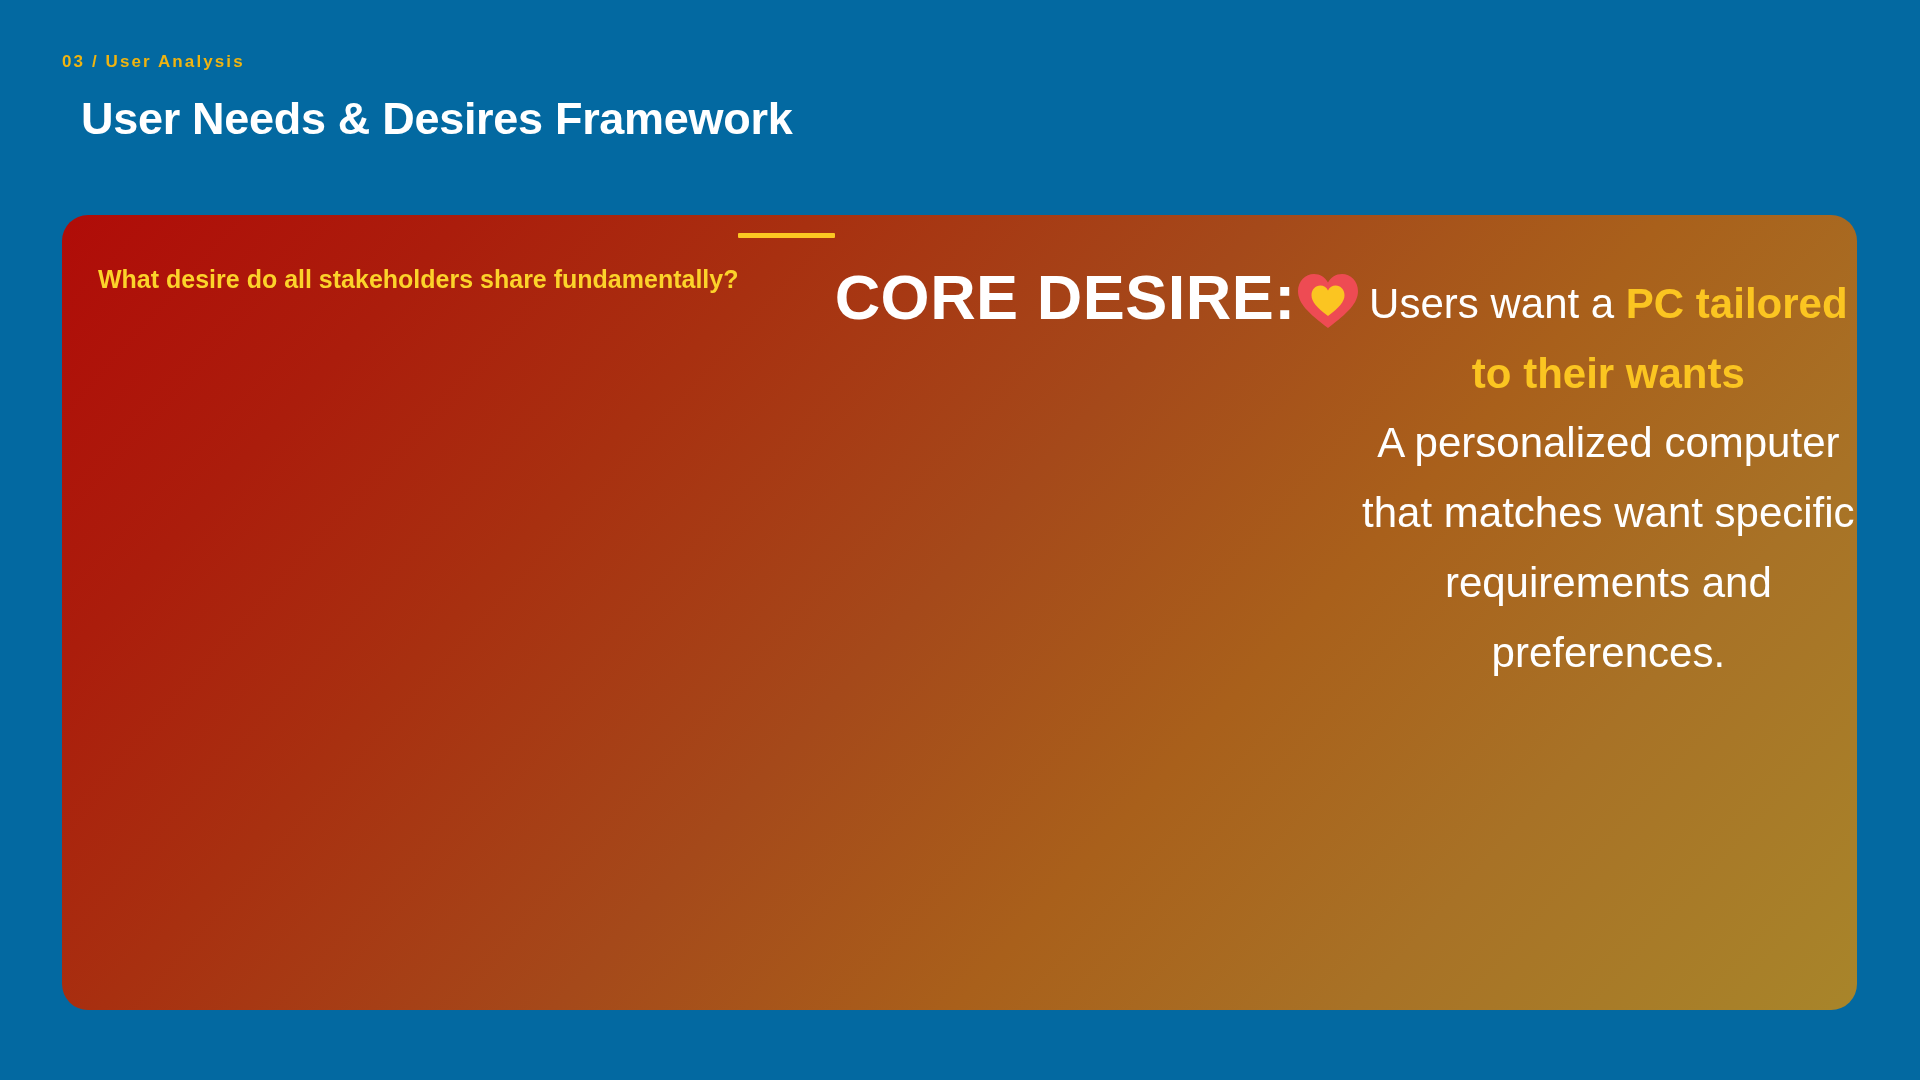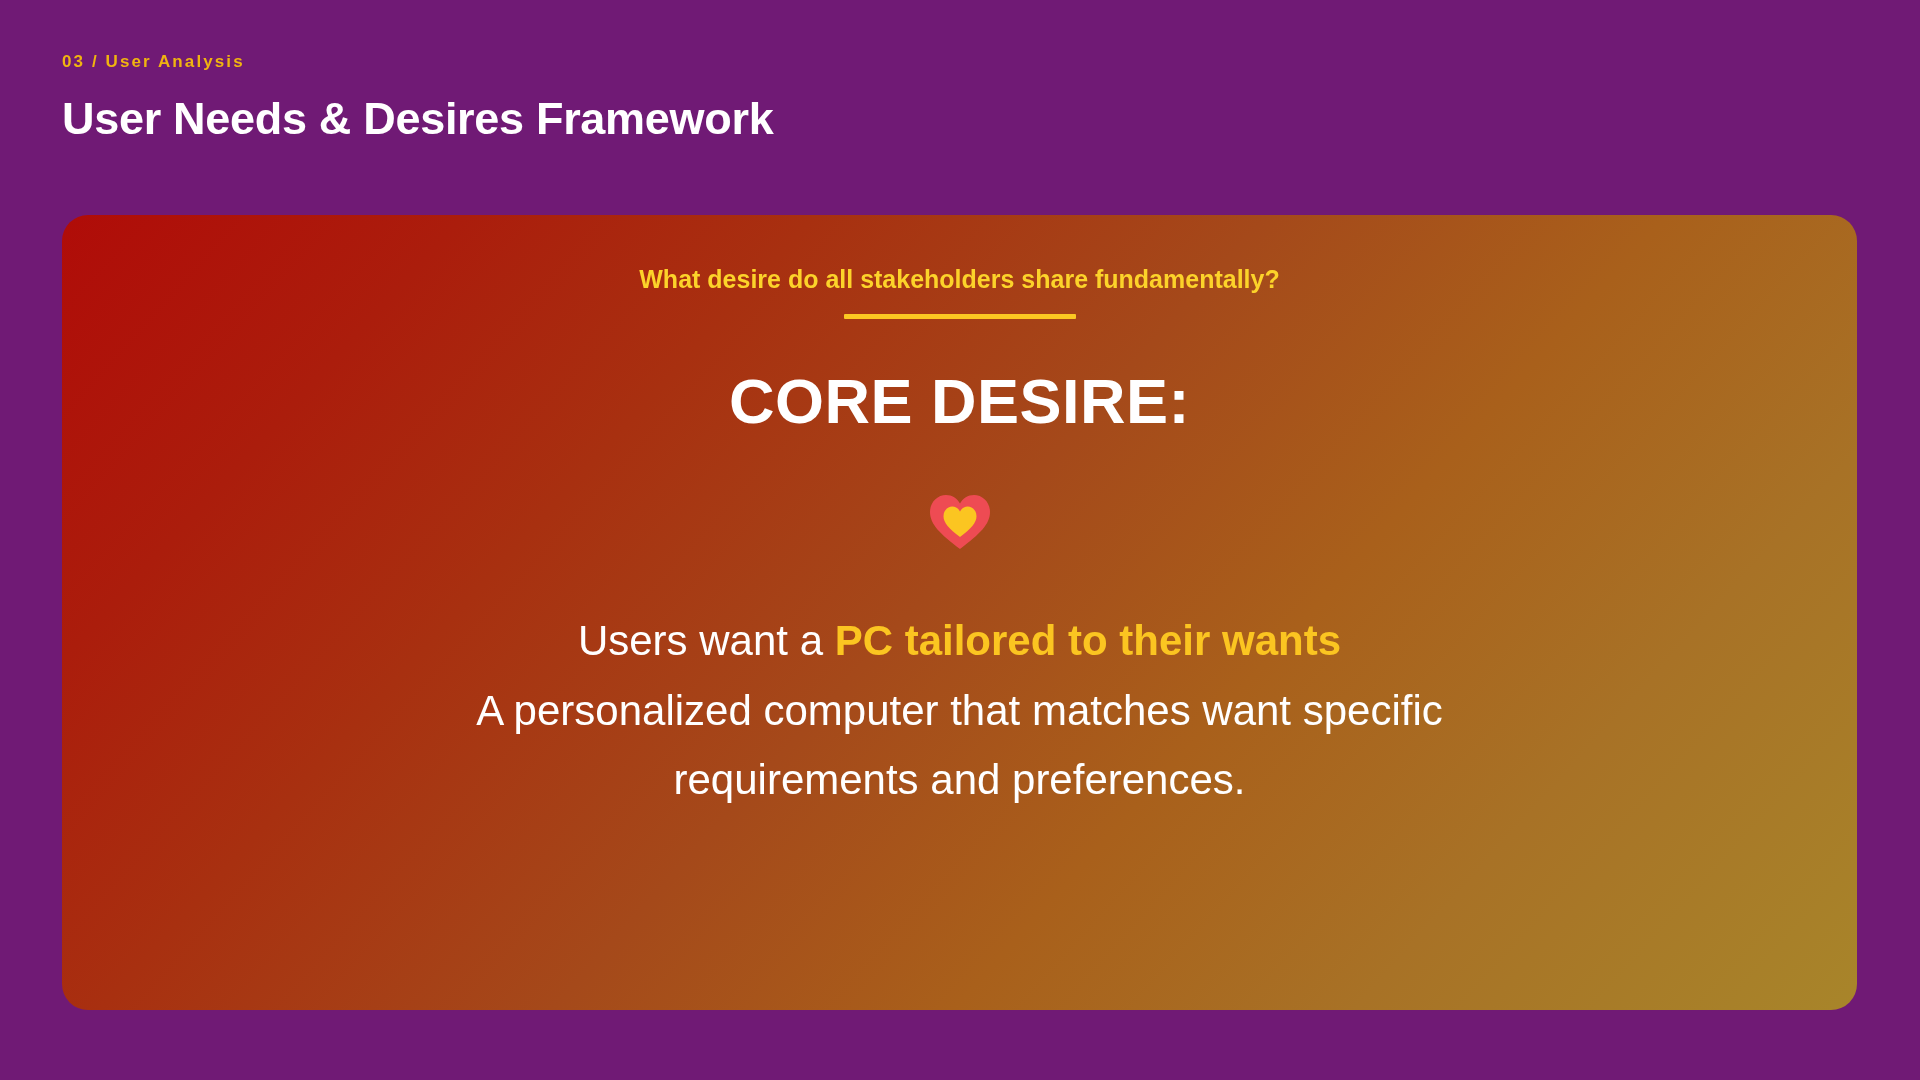--- a/index.html
+++ b/index.html
@@ -9,21 +9,21 @@
     height: 1080px;
     background: #1a1a1a;
     font-family: "Liberation Sans", sans-serif;
     overflow: hidden;
   }
 
   .slide {
     position: relative;
     width: 1920px;
     height: 1080px;
-    background: #701a75;
+    background: #0369a1;
   }
 
   
   .slide-header {
     position: absolute;
     left: 62px;
     top: 52px;
     width: 1200px;
   }
 
@@ -37,20 +37,21 @@
   }
 
   .slide-title {
     margin-top: 21px;
     font-size: 45px;
     font-weight: bold;
     color: #ffffff;
     letter-spacing: -0.3px;
     line-height: 1.15;
     white-space: nowrap;
+    margin-left: 19px;
   }
 
   
   .core-card {
     position: absolute;
     left: 62px;
     top: 215px;
     width: 1795px;
     height: 795px;
     border-radius: 26px;
@@ -63,22 +64,23 @@
         #a87226 80%,
         #a8852a 100%);
     overflow: hidden;
   }
 
   .card-inner {
     position: relative;
     width: 100%;
     height: 100%;
     display: flex;
-    flex-direction: column;
-    align-items: center;
+    flex-direction: row;
+    align-items: flex-start;
+    padding-left: 36px;
   }
 
   
   .question {
     margin-top: 48px;
     font-size: 25px;
     font-weight: bold;
     color: #fcd32a;
     text-align: center;
     line-height: 1.3;

